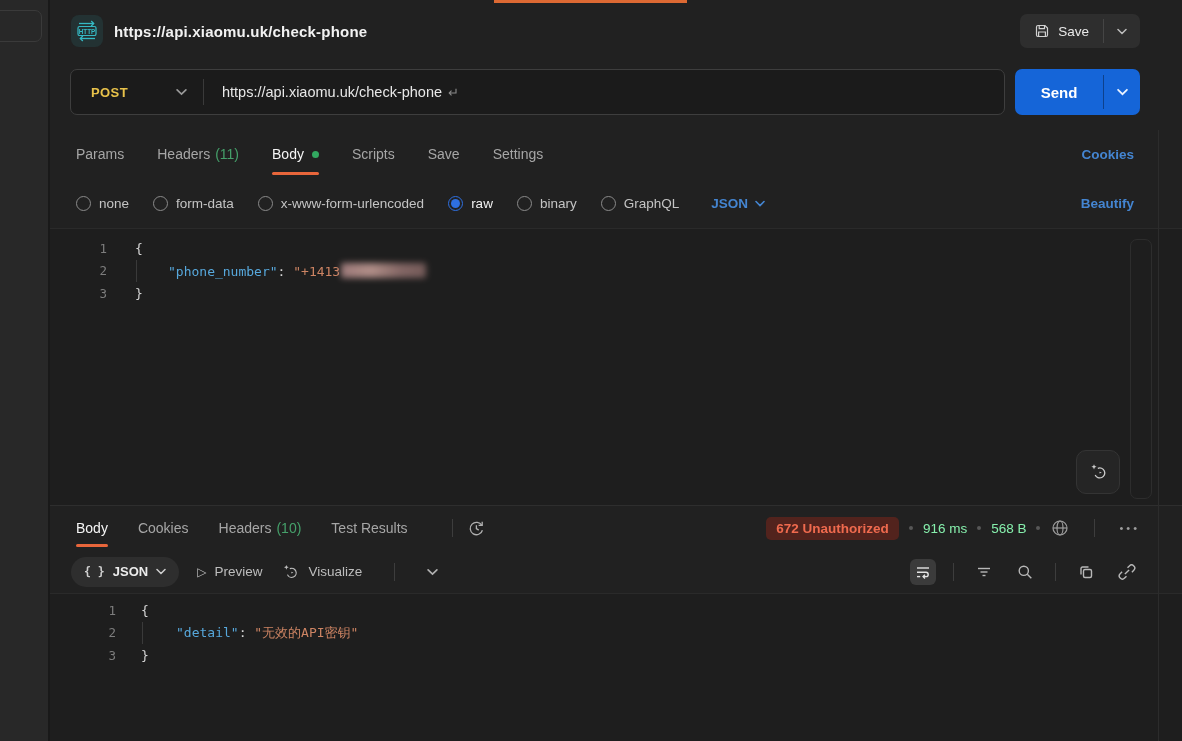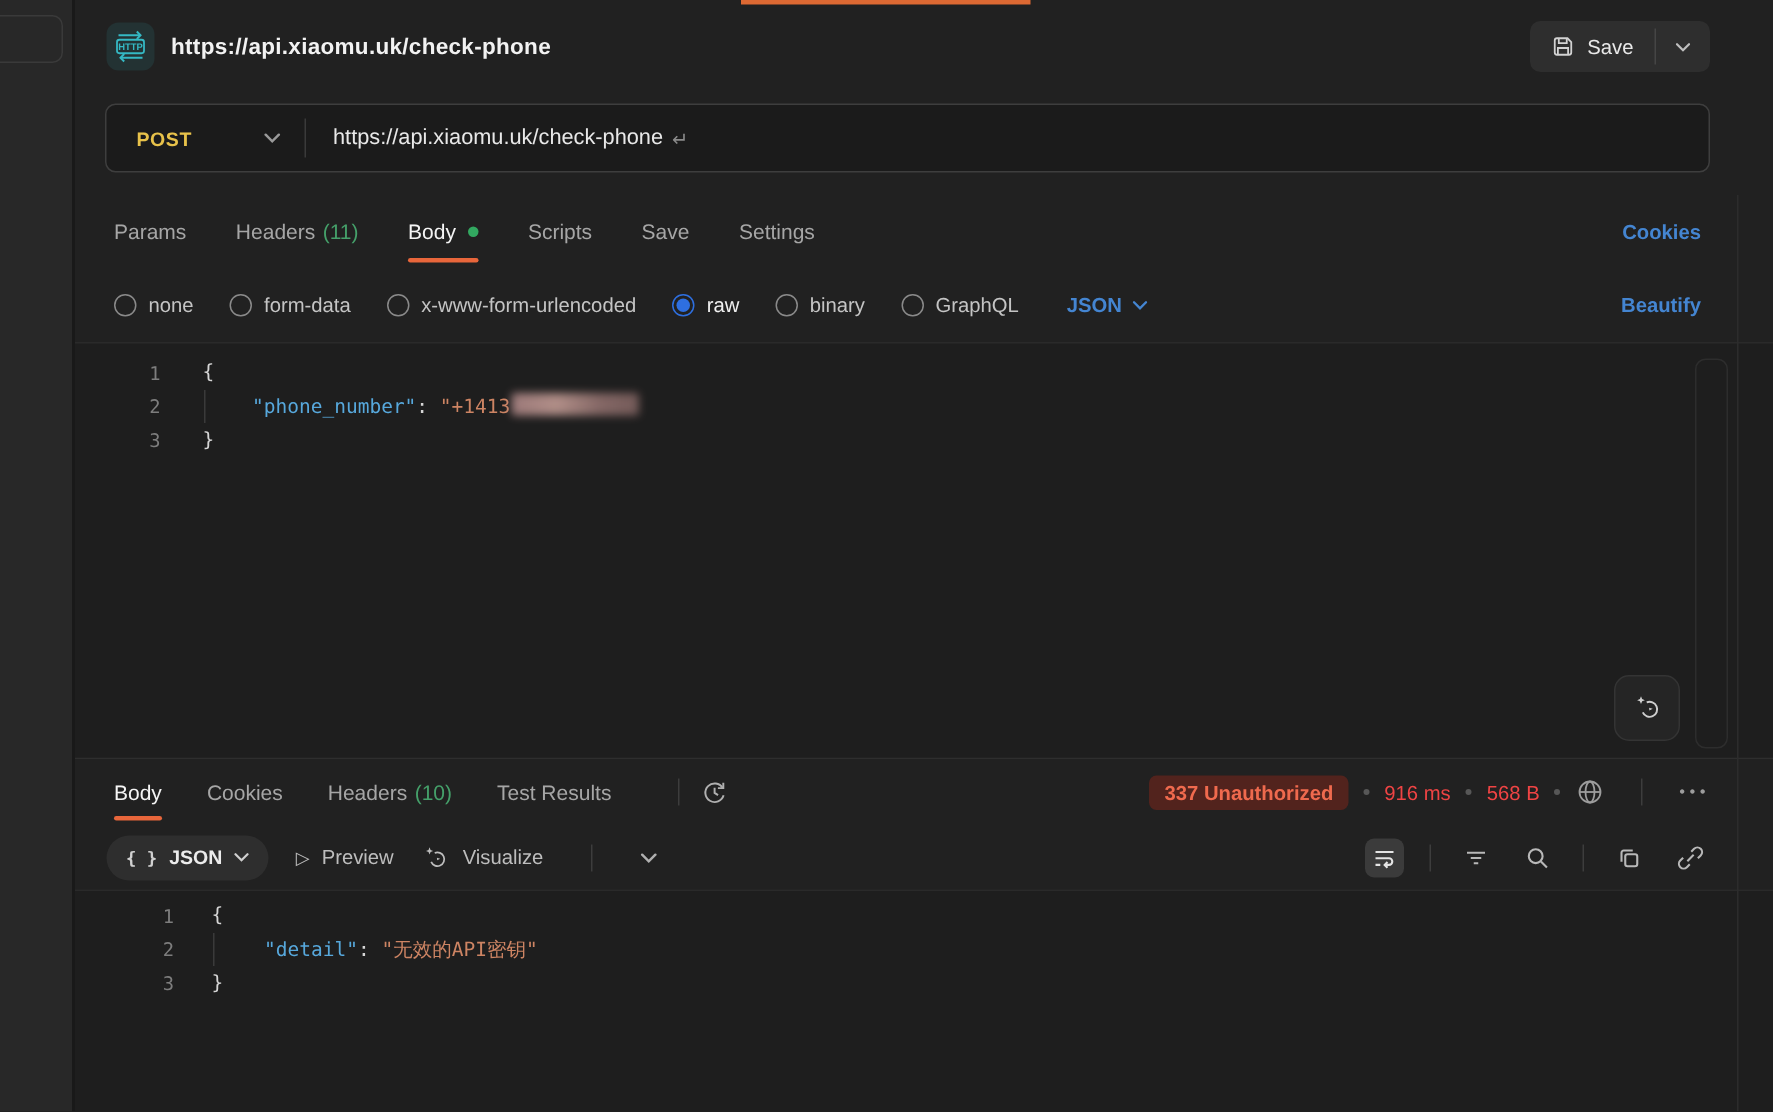--- a/index.html
+++ b/index.html
@@ -85,21 +85,21 @@
 
   
   .resp-tabs-row { height:45px; display:flex; align-items:center; padding:0 42px 0 26px; color:#a6a6a6; font-size:14px;
                    border-top:1px solid #2e2e2e; flex:none; }
   .resp-tabs-row .tab { margin-right:30px; }
   .vsep { width:1px; height:18px; background:#3d3d3d; margin:0 14px; flex:none; }
   .icon-plain { display:flex; align-items:center; justify-content:center; color:#b0b0b0; }
   .status-cluster { margin-left:auto; display:flex; align-items:center; gap:10px; }
   .status-badge { background:#52231d; color:#ef6a4e; font-weight:bold; font-size:13.5px; padding:4px 10px; border-radius:5px; white-space:nowrap; }
   .sep-dot { width:4px; height:4px; border-radius:50%; background:#575757; flex:none; }
-  .meta { color:#ef4444; font-size:13.5px; white-space:nowrap; }
+  .meta { color:#86efac; font-size:13.5px; white-space:nowrap; }
   .more-dots { color:#9d9d9d; font-size:11px; letter-spacing:3px; }
 
   
   .resp-toolbar { height:43px; display:flex; align-items:center; padding:0 42px 0 21px; gap:18px; flex:none; }
   .json-pill { display:flex; align-items:center; gap:8px; background:#2e2e2e; border-radius:16px; height:30px; padding:0 13px; }
   .braces { font-family:"DejaVu Sans Mono", monospace; font-size:11.5px; font-weight:bold; color:#d0d0d0; }
   .pill-label { color:#ececec; font-size:13px; font-weight:bold; }
   .tool-item { display:flex; align-items:center; gap:8px; color:#bdbdbd; font-size:13.5px; }
   .play-glyph { font-size:12px; color:#bdbdbd; }
   .tool-caret { color:#b0b0b0; display:flex; }
@@ -160,20 +160,31 @@
         <span class="method">POST</span>
         <span class="method-caret">
           <svg width="11" height="8" viewBox="0 0 10 7" fill="none">
               <path d="M1 1.5l4 4 4-4" stroke="currentColor" stroke-width="1.5" stroke-linecap="round"></path>
             </svg>
         </span>
         <span class="url-divider"></span>
         <span class="url-text">https://api.xiaomu.uk/check-phone</span>
         <span class="return-glyph">↵</span>
       </div>
+      <div class="send-btn">
+        <div class="send-main">Send</div>
+        <div class="send-div"></div>
+        <div class="send-caret">
+          <span>
+            <svg width="11" height="8" viewBox="0 0 10 7" fill="none">
+                <path d="M1 1.5l4 4 4-4" stroke="currentColor" stroke-width="1.6" stroke-linecap="round"></path>
+              </svg>
+          </span>
+        </div>
+      </div>
     </div>
 
     <div class="tabs-row">
       <div class="tab">
           <span>Params</span>
         </div>
       <div class="tab">
         <span>Headers</span>
         <span class="tab-count">(11)</span>
       </div>
@@ -275,21 +286,21 @@
       <div class="icon-plain">
         <span>
           <svg width="19" height="19" viewBox="0 0 19 19" fill="none" stroke="#b0b0b0" stroke-width="1.3">
             <path d="M15.4 11.2a6.2 6.2 0 1 1-.6-4.8"></path>
             <path d="M15.2 2.8v3.6h-3.6"></path>
             <path d="M9.4 6.2v3.4l2.3 1.5"></path>
           </svg>
         </span>
       </div>
       <div class="status-cluster">
-        <span class="status-badge">337 Unauthorized</span>
+        <span class="status-badge">672 Unauthorized</span>
         <span class="sep-dot"></span>
         <span class="meta">916 ms</span>
         <span class="sep-dot"></span>
         <span class="meta">568 B</span>
         <span class="sep-dot"></span>
         <span class="icon-plain">
           <span>
             <svg width="20" height="20" viewBox="0 0 20 20" fill="none" stroke="#9d9d9d" stroke-width="1.2">
               <circle cx="10" cy="10" r="7"></circle>
               <ellipse cx="10" cy="10" rx="3" ry="7"></ellipse>

